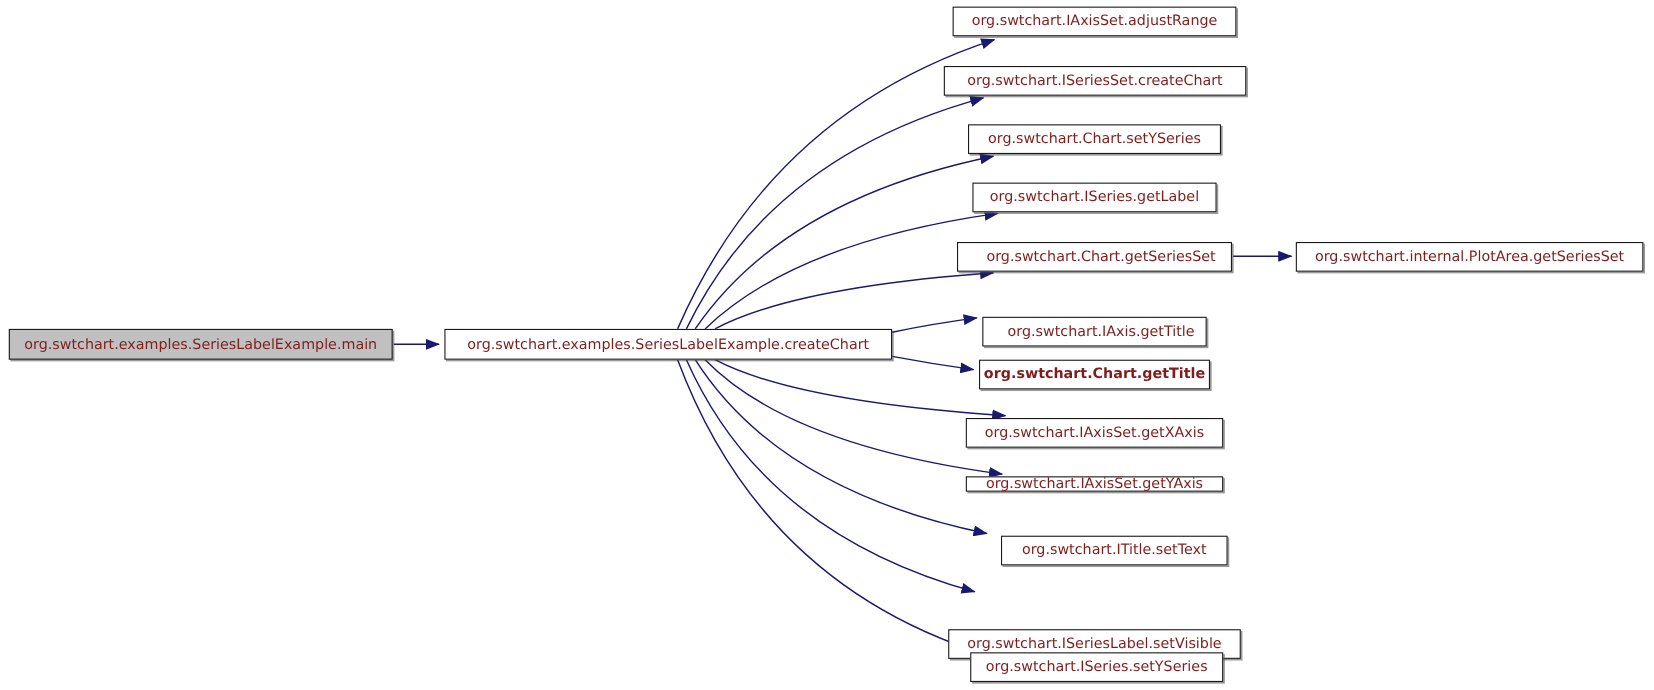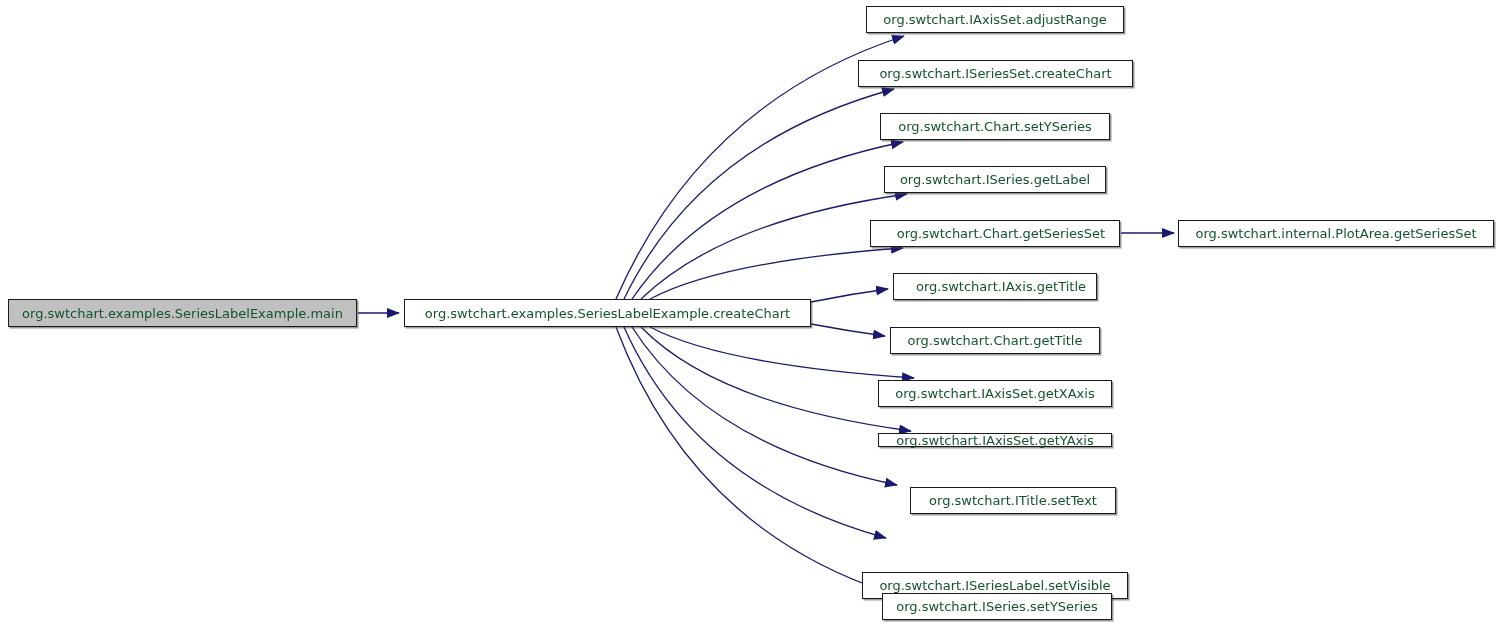--- a/index.html
+++ b/index.html
@@ -15,36 +15,36 @@
   .node{
     position:absolute;
     box-sizing:border-box;
     display:flex;align-items:center;justify-content:center;
     background:#ffffff;
     border:1.5px solid #1a1a1a;
     box-shadow:1.5px 1.5px 0 rgba(70,70,70,0.55);
     font-size:13px;
     line-height:1;
     white-space:nowrap;
-    color:#14532d;
+    color:#7f1d1d;
     cursor:pointer;
     text-align:center;
   }
   .node.highlight{background:#c0c0c0;}
   
   #n-main        {left:8px;   top:299px; width:349px; height:28px;}
   #n-createChart {left:404px; top:299px; width:407px; height:28px;}
   #n-adjustRange {left:866px; top:6px;   width:258px; height:27px;}
   #n-createSeries{left:858px; top:60px;  width:275px; height:27px;}
   #n-getAxisSet  {left:880px; top:113px; width:230px; height:27px;}
   #n-getLabel    {left:884px; top:166px; width:222px; height:27px;}
   #n-getSeriesSet{left:870px; top:220px; width:250px; height:27px;padding-left:12px;}
   #n-plotArea    {left:1178px;top:220px; width:316px; height:27px;}
-  #n-iaxisTitle  {left:893px; top:273px; width:204px; height:27px;padding-left:12px;}
-  #n-chartTitle  {left:890px; top:327px; width:210px; height:27px;}
+  #n-iaxisTitle  {left:893px; top:288px; width:204px; height:27px;padding-left:12px;}
+  #n-chartTitle  {left:890px; top:327px; width:210px; height:27px;font-weight:bold;}
   #n-getXAxis    {left:878px; top:380px; width:234px; height:27px;}
   #n-getYAxis    {left:878px; top:433px; width:234px; height:14px;}
   #n-setText     {left:892px; top:487px; width:206px; height:27px;margin-left:18px;}
   #n-setVisible  {left:862px; top:572px; width:266px; height:27px;}
   #n-setYSeries  {left:882px; top:593px; width:230px; height:27px;}
   .edge{fill:none;stroke:#191970;stroke-width:1.3px;}
 </style>
 </head>
 <body>
 

